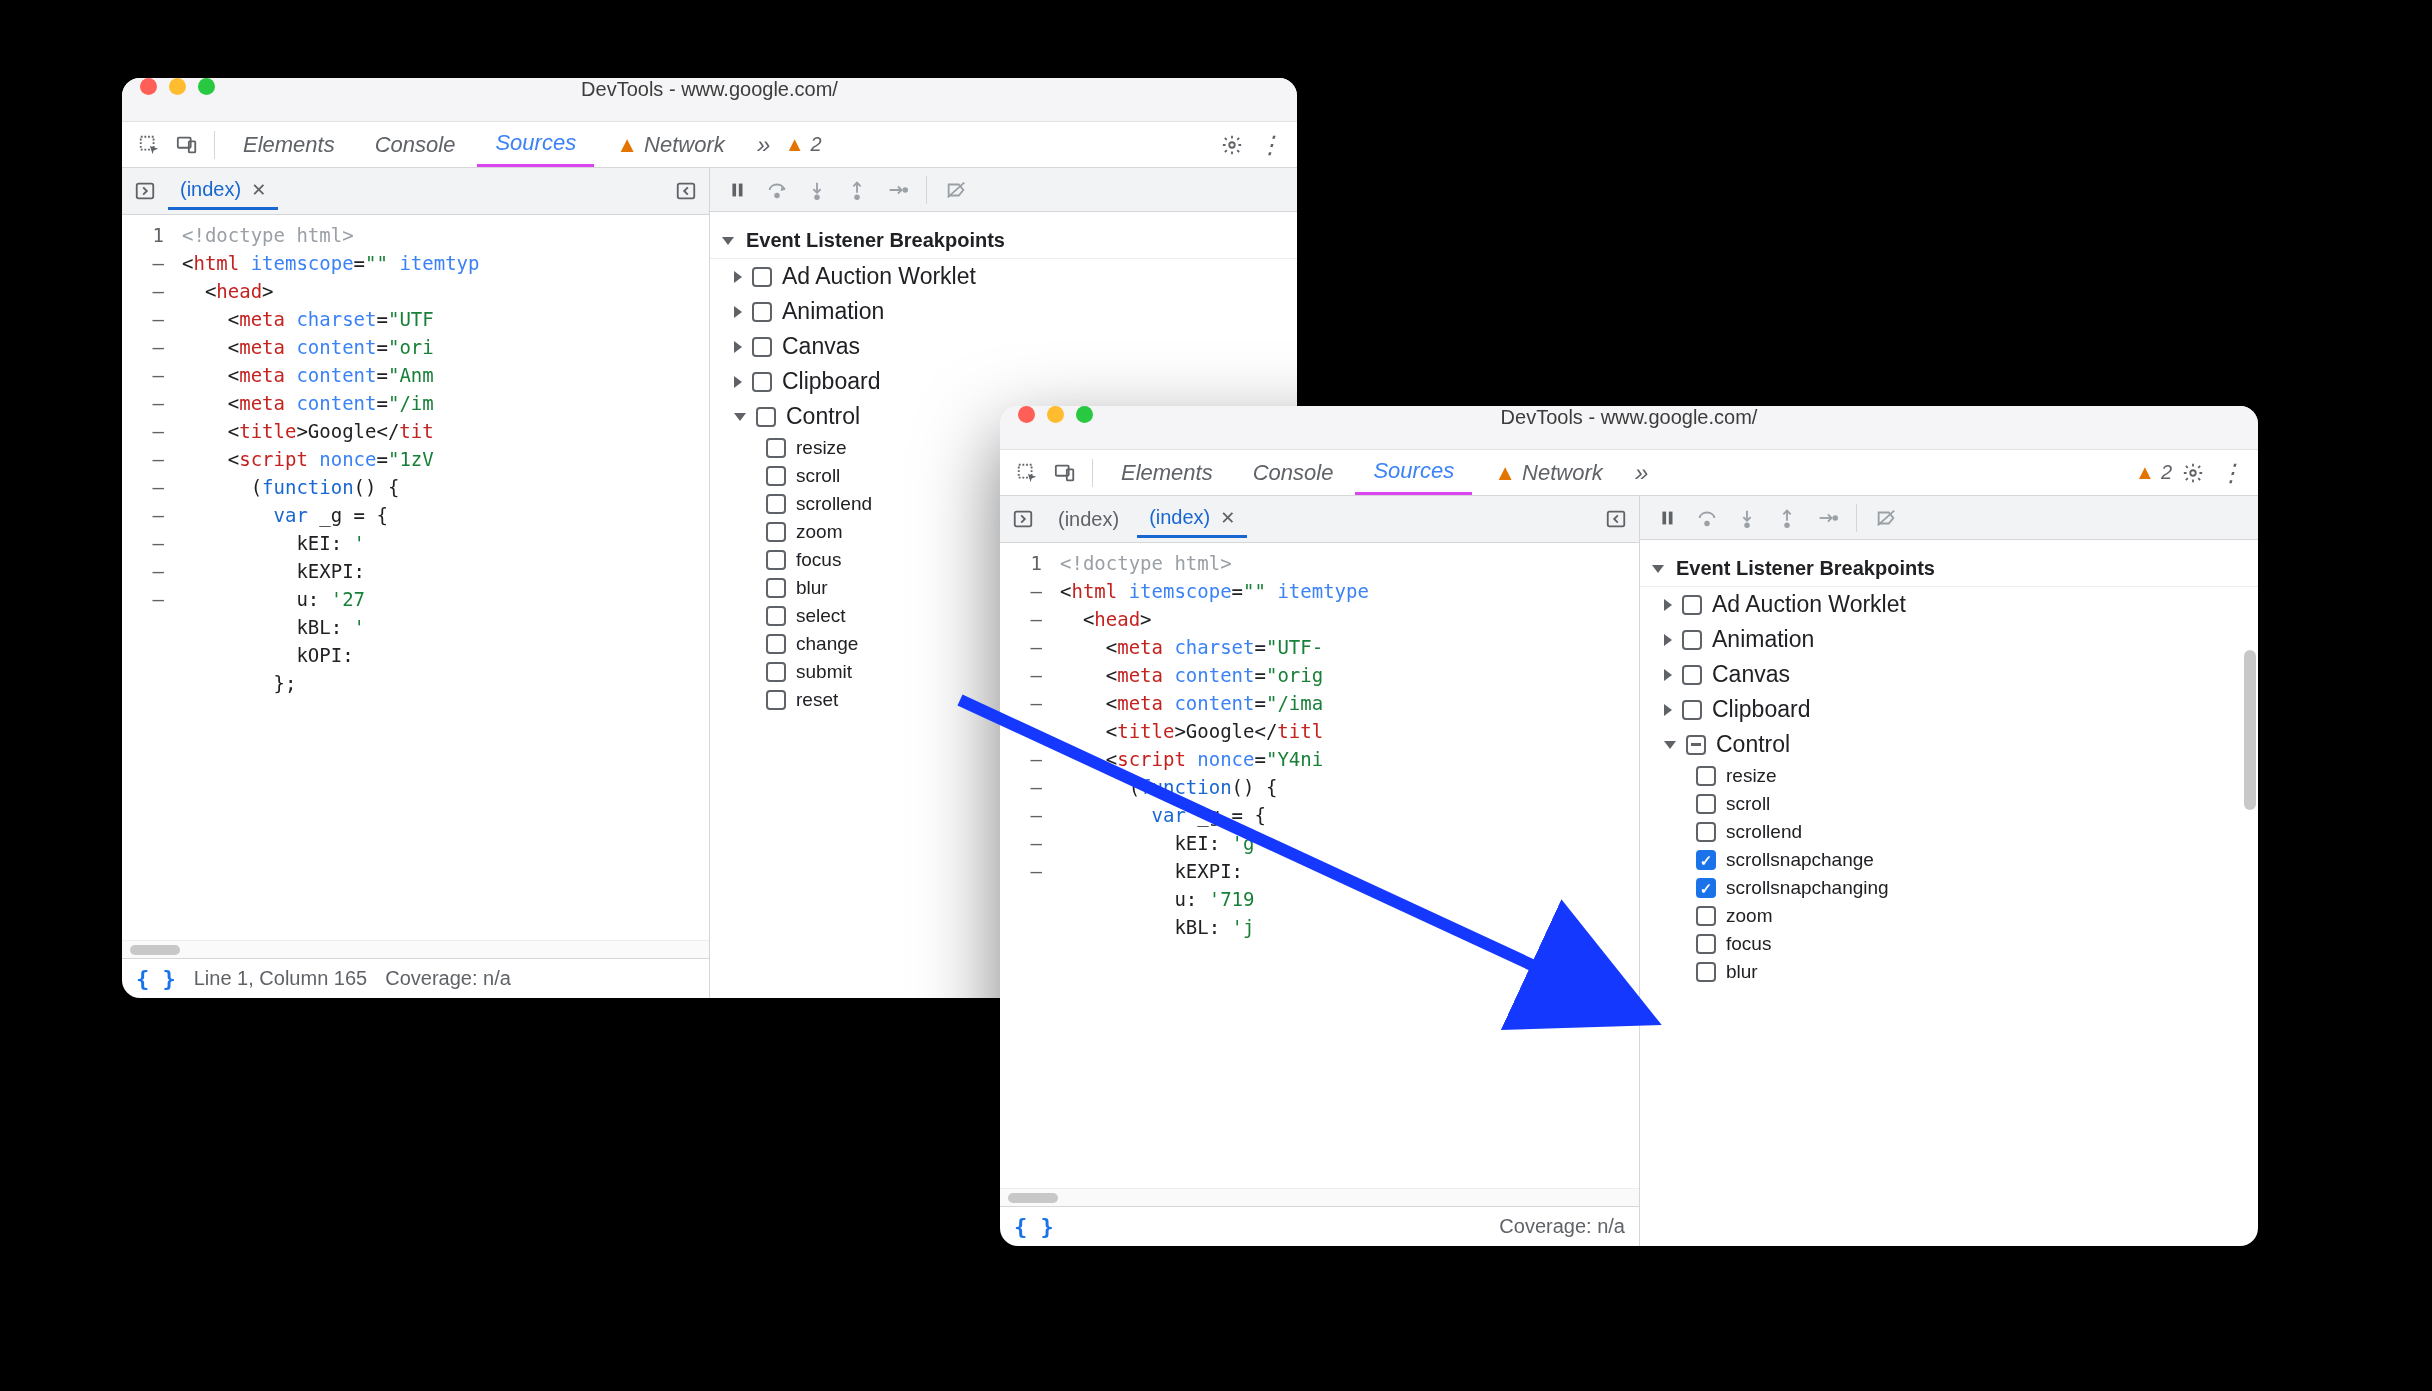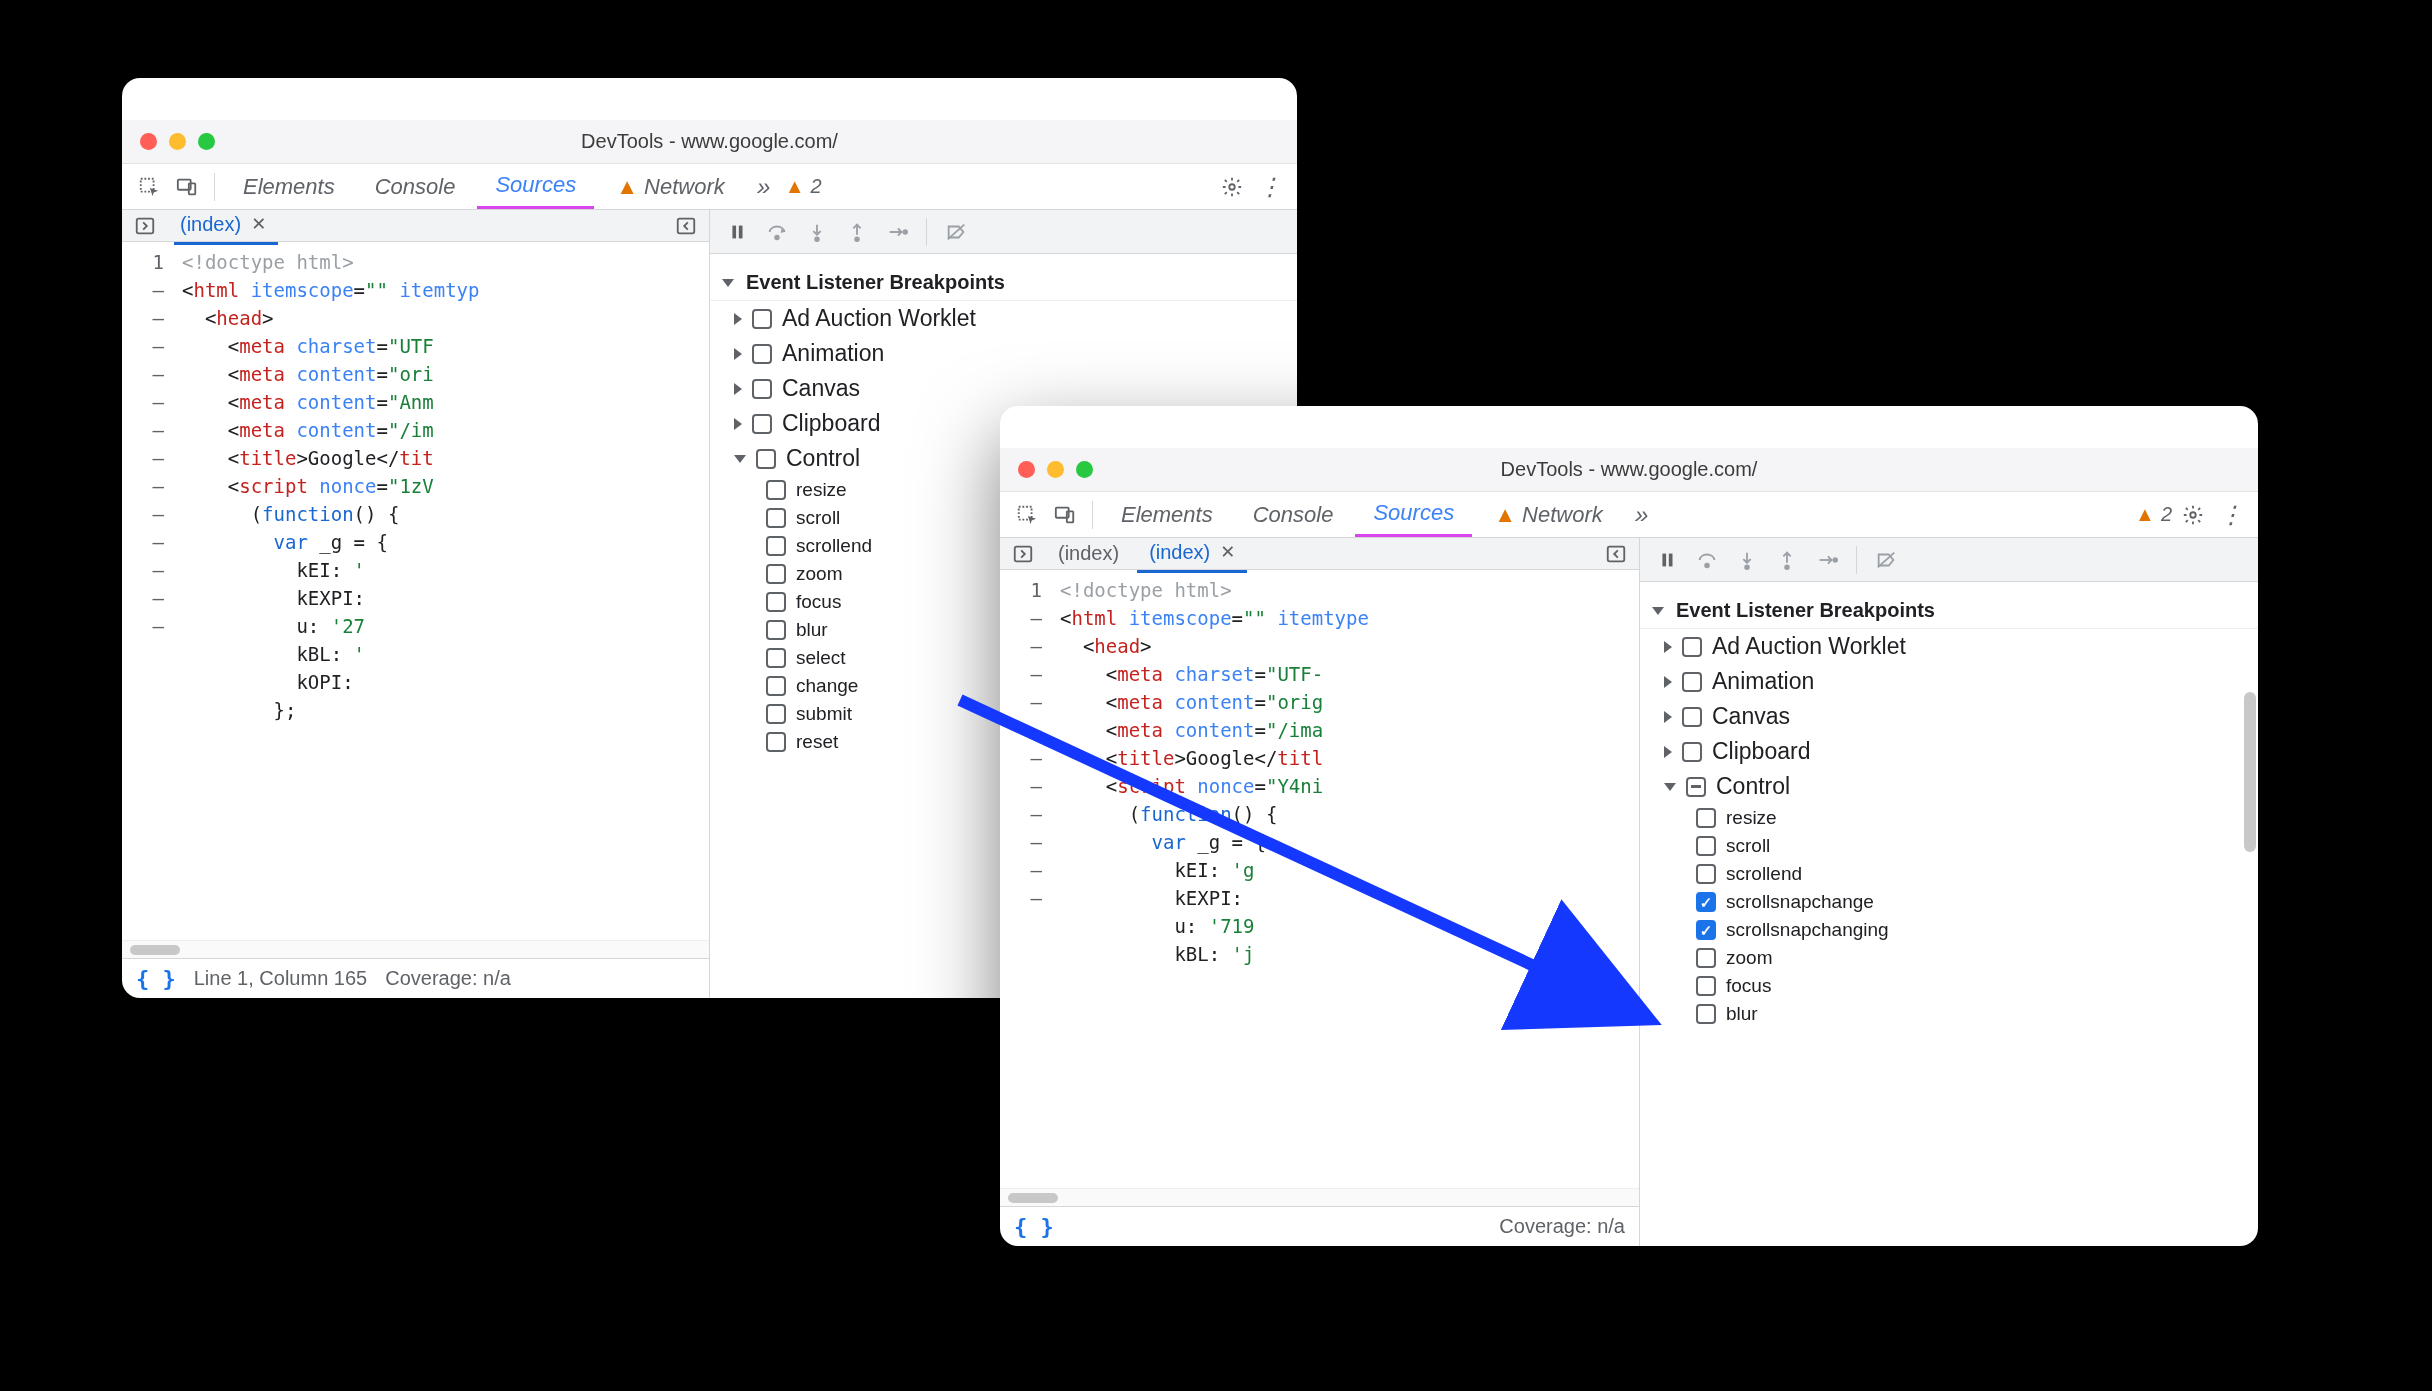--- a/index.html
+++ b/index.html
@@ -18,24 +18,22 @@
     box-shadow: 0 30px 80px rgba(0,0,0,.5);
     overflow: hidden;
     display: flex;
     flex-direction: column;
   }
   .titlebar {
     height: 44px;
     background: #f5f5f7;
     border-bottom: 1px solid #e3e3e5;
     display: flex;
-    align-items: center;
     padding: 0 18px;
     position: relative;
-    margin-top: 42px;
   }
   .traffic { display: flex; gap: 12px; }
   .traffic span { width: 17px; height: 17px; border-radius: 50%; }
   .tclose { background: #ff5f57; } .tmin { background: #febc2e; } .tmax { background: #28c840; }
   .title { position: absolute; left: 0; right: 0; text-align: center; font-size: 20px; color: #3c3c3c; pointer-events: none; }
 
   .tabs-bar {
     height: 46px;
     display: flex;
     align-items: center;
@@ -53,21 +51,21 @@
   }
   .tab.active { color: #3b82f6; border-bottom: 3px solid #d946ef; }
   .pill { display:flex; align-items:center; gap:6px; font-size:20px; color:#5f6368;}
   .warn-tri { color:#e37400; }
   .sep { width:1px; height:28px; background:#d6d6d8; margin: 0 6px;}
 
   .body-row { flex:1; display:flex; min-height:0; }
   
   .left-pane { display:flex; flex-direction:column; border-right:1px solid #d6d6d8; }
   .file-tabs {
-    height: 32px; background:#f1f3f4; display:flex; align-items:center; border-bottom:1px solid #d6d6d8;
+    height: 47px; background:#f1f3f4; display:flex; align-items:center; border-bottom:1px solid #d6d6d8;
     padding: 0 6px; gap:6px;
   }
   .file-tab {
     height: 38px; padding: 0 12px; display:flex; align-items:center; gap:10px;
     font-size: 20px; color:#1967d2; cursor:pointer;
   }
   .file-tab.active { border-bottom: 3px solid #1967d2; }
   .close-x { color:#5f6368; font-size:18px;}
   .toggle-side { margin-left:auto; }
 

